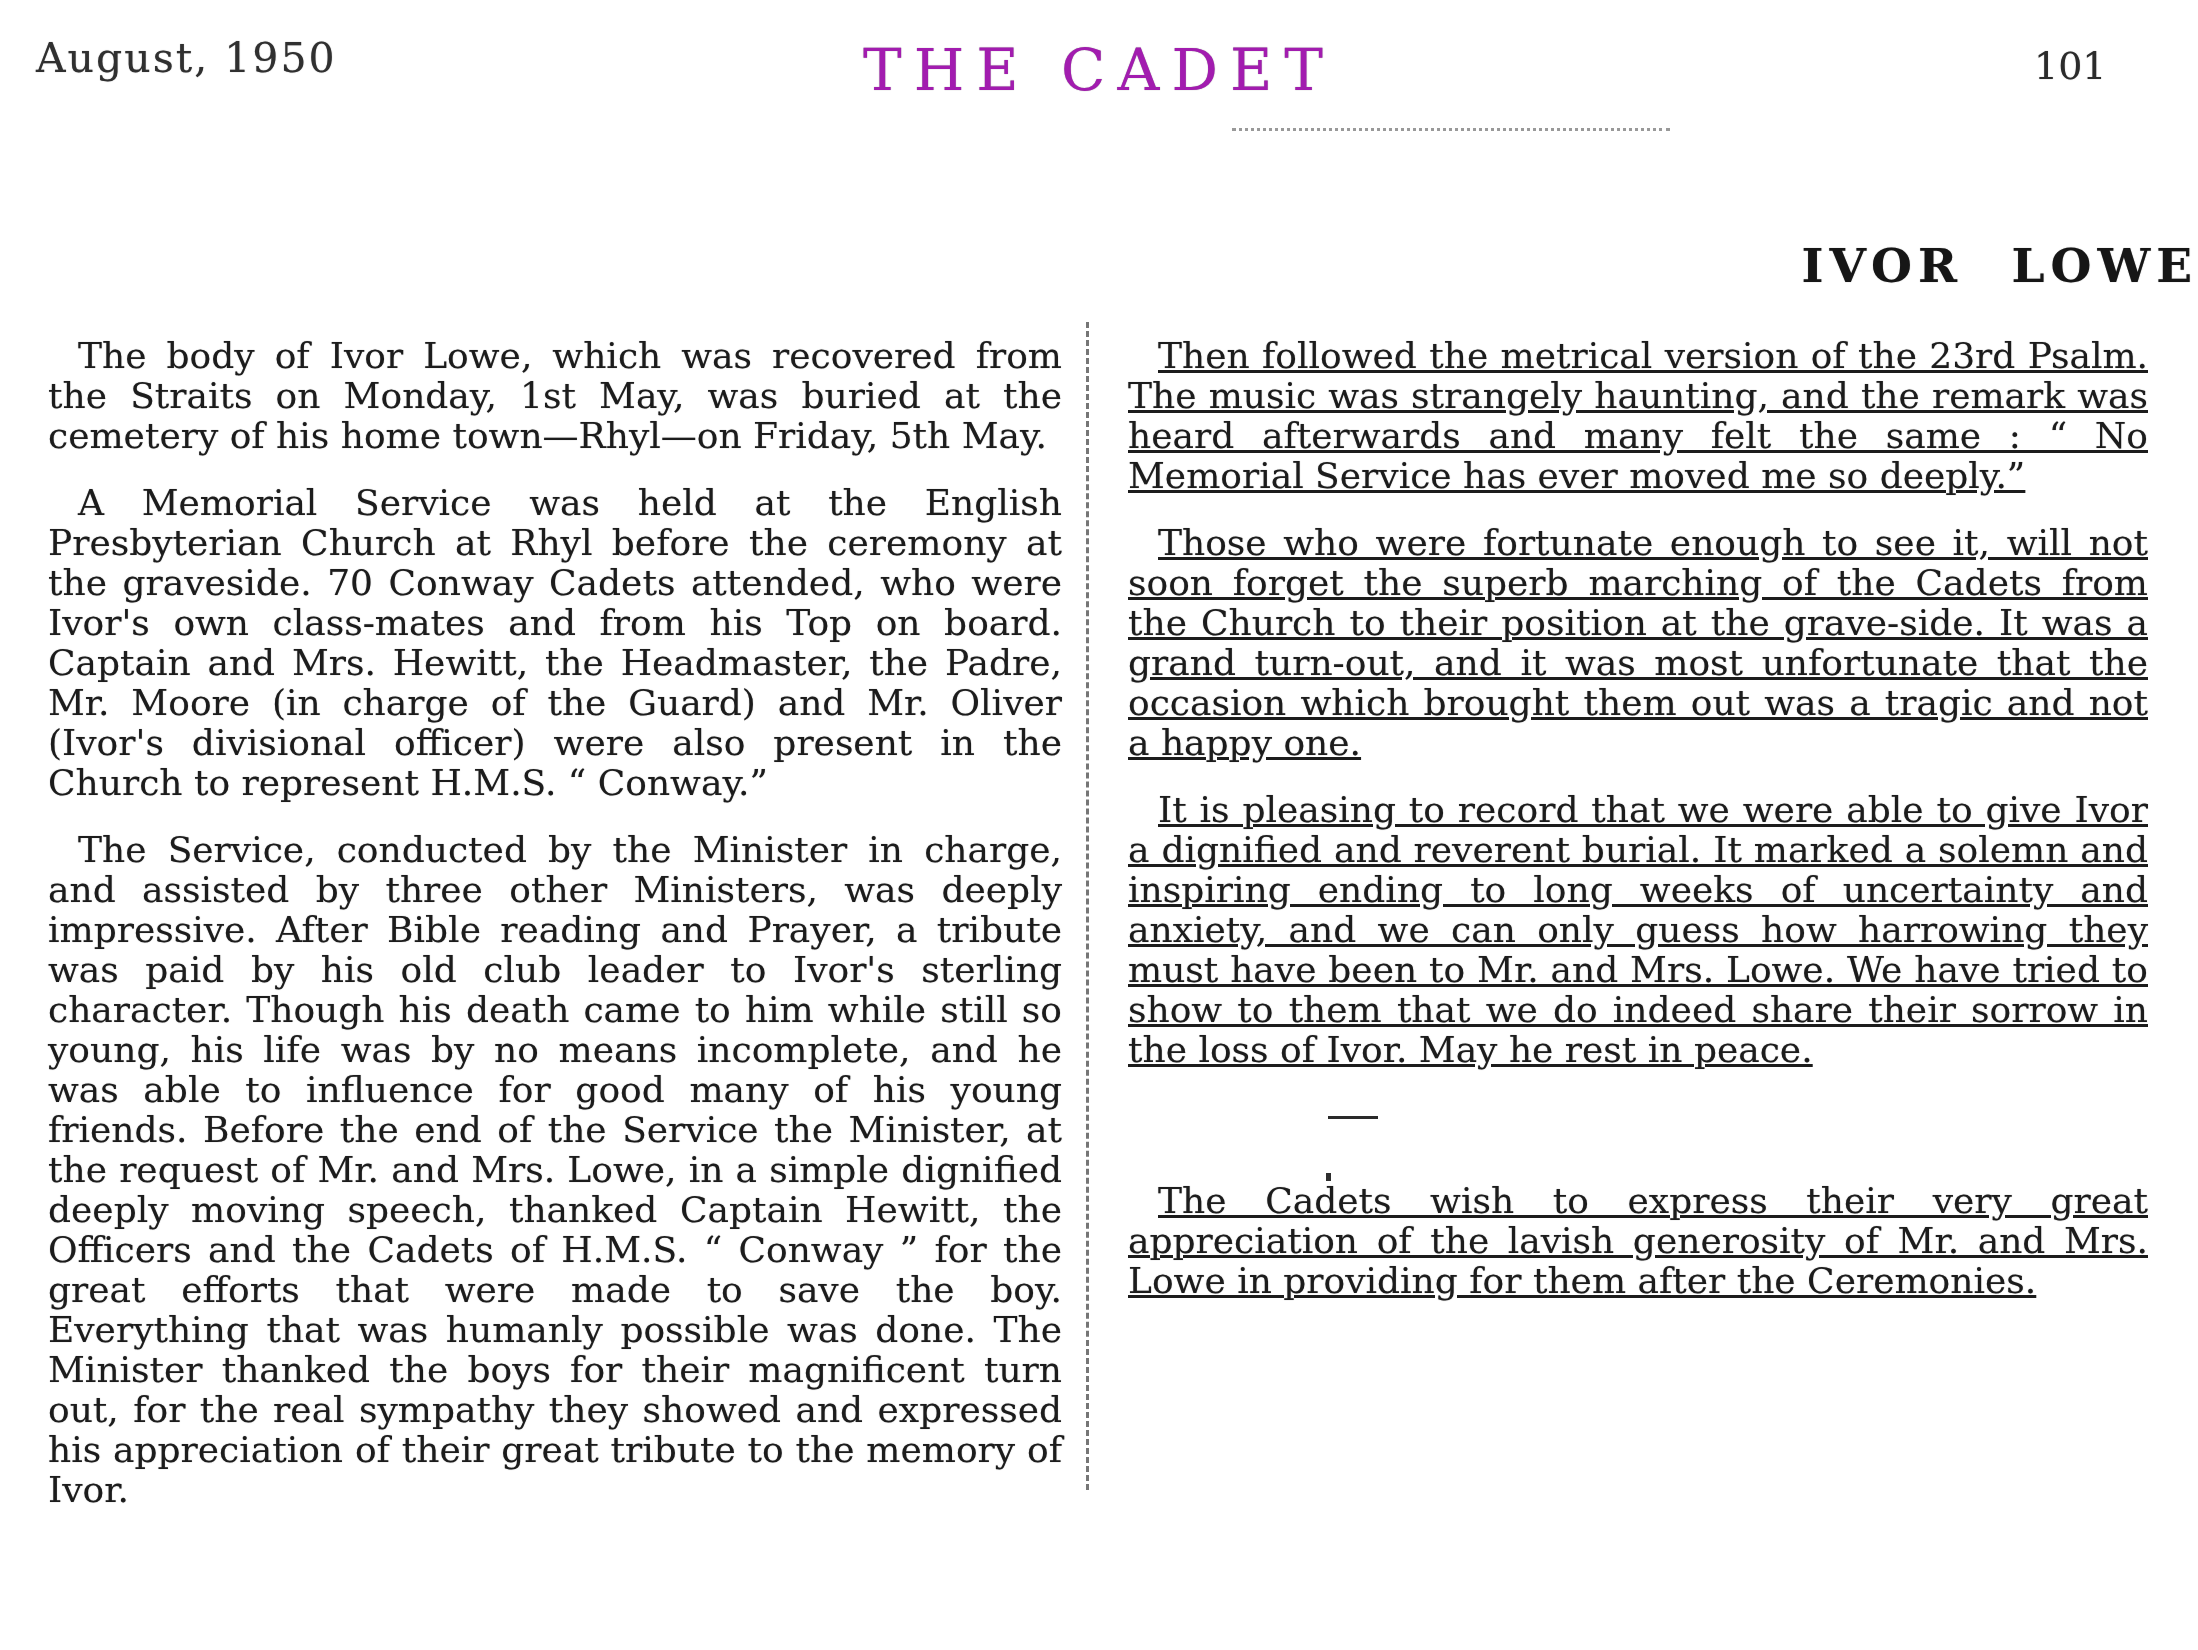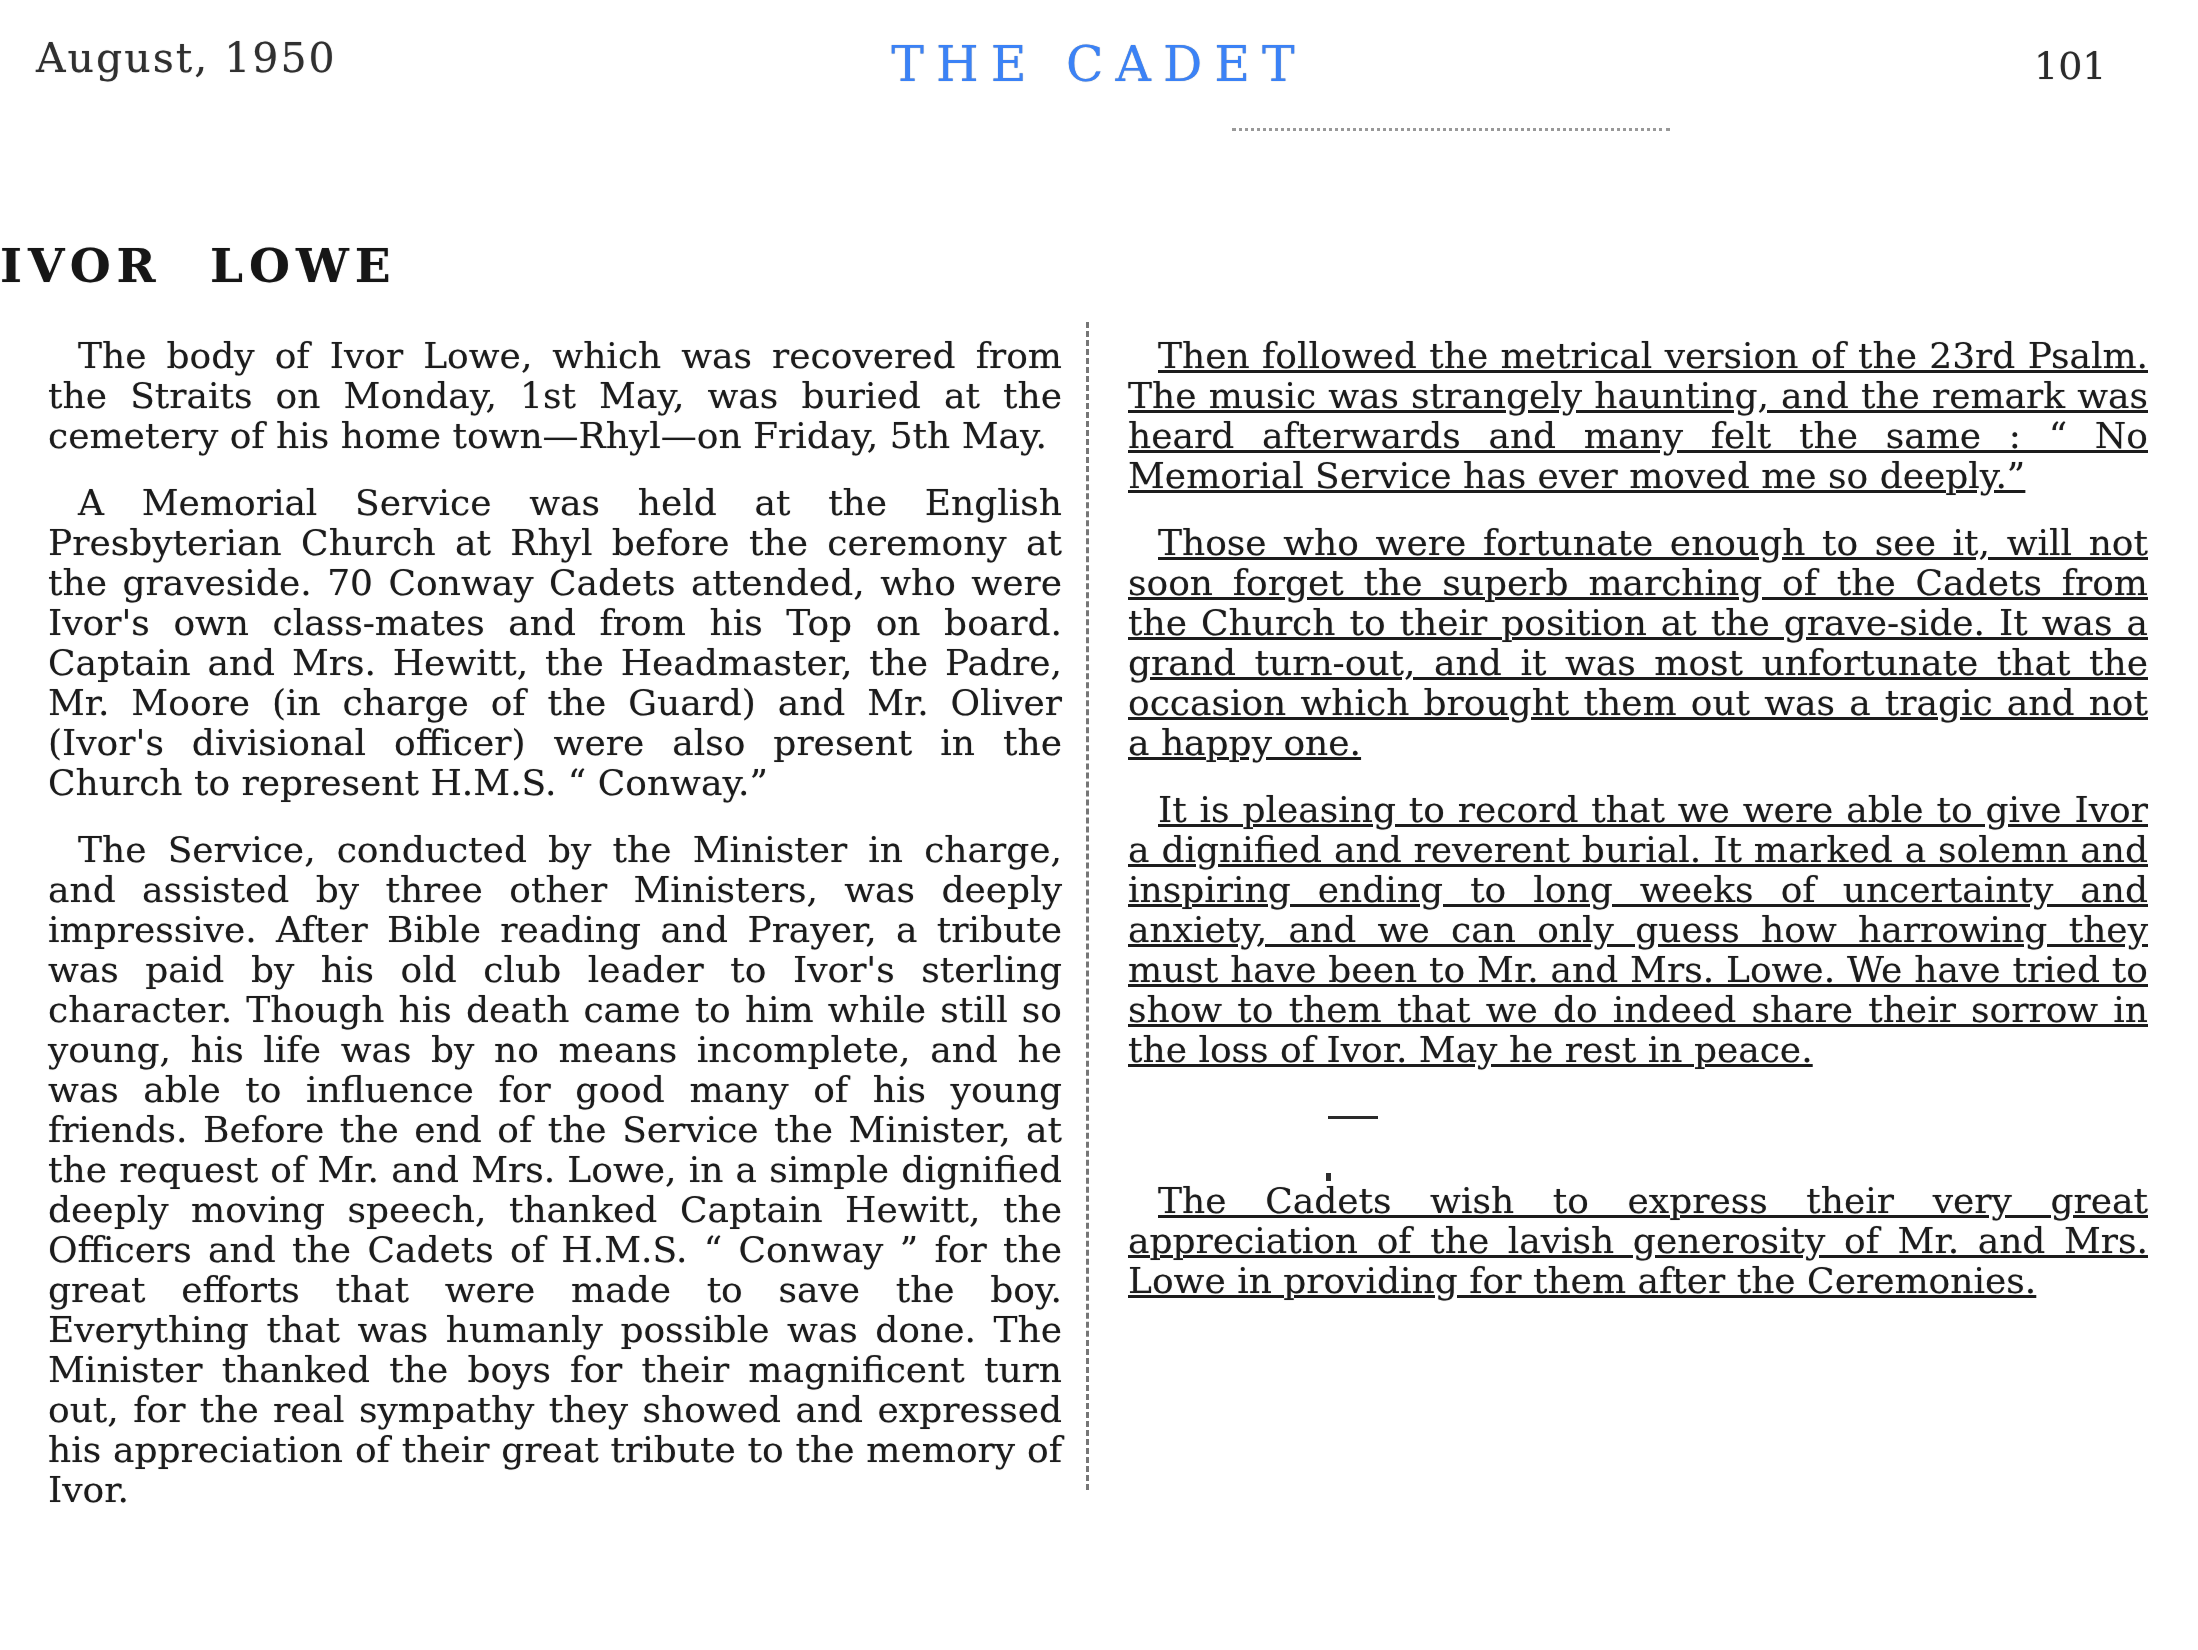--- a/index.html
+++ b/index.html
@@ -27,23 +27,23 @@
     font-size: 41px;
     letter-spacing: 2px;
     color: #303030;
   }
   .header-journal {
     position: absolute;
     left: 0;
     top: 36px;
     width: 2198px;
     text-align: center;
-    font-size: 49px;
+    font-size: 58px;
     letter-spacing: 12px;
-    color: #3b82f6;
+    color: #a21caf;
   }
   .header-pagenum {
     position: absolute;
     left: 2034px;
     top: 44px;
     font-size: 38px;
     color: #2b2b2b;
   }
   .header-dotline {
     position: absolute;
@@ -52,21 +52,21 @@
     width: 438px;
     height: 0;
     border-top: 3px dotted rgba(70,70,70,0.55);
   }
   .article-title {
     position: absolute;
     left: 0;
     top: 238px;
     width: 2198px;
     margin: 0;
-    text-align: left;
+    text-align: right;
     font-size: 47px;
     font-weight: bold;
     letter-spacing: 6px;
     word-spacing: 26px;
     color: #161616;
   }
   .col {
     position: absolute;
     top: 336px;
   }

